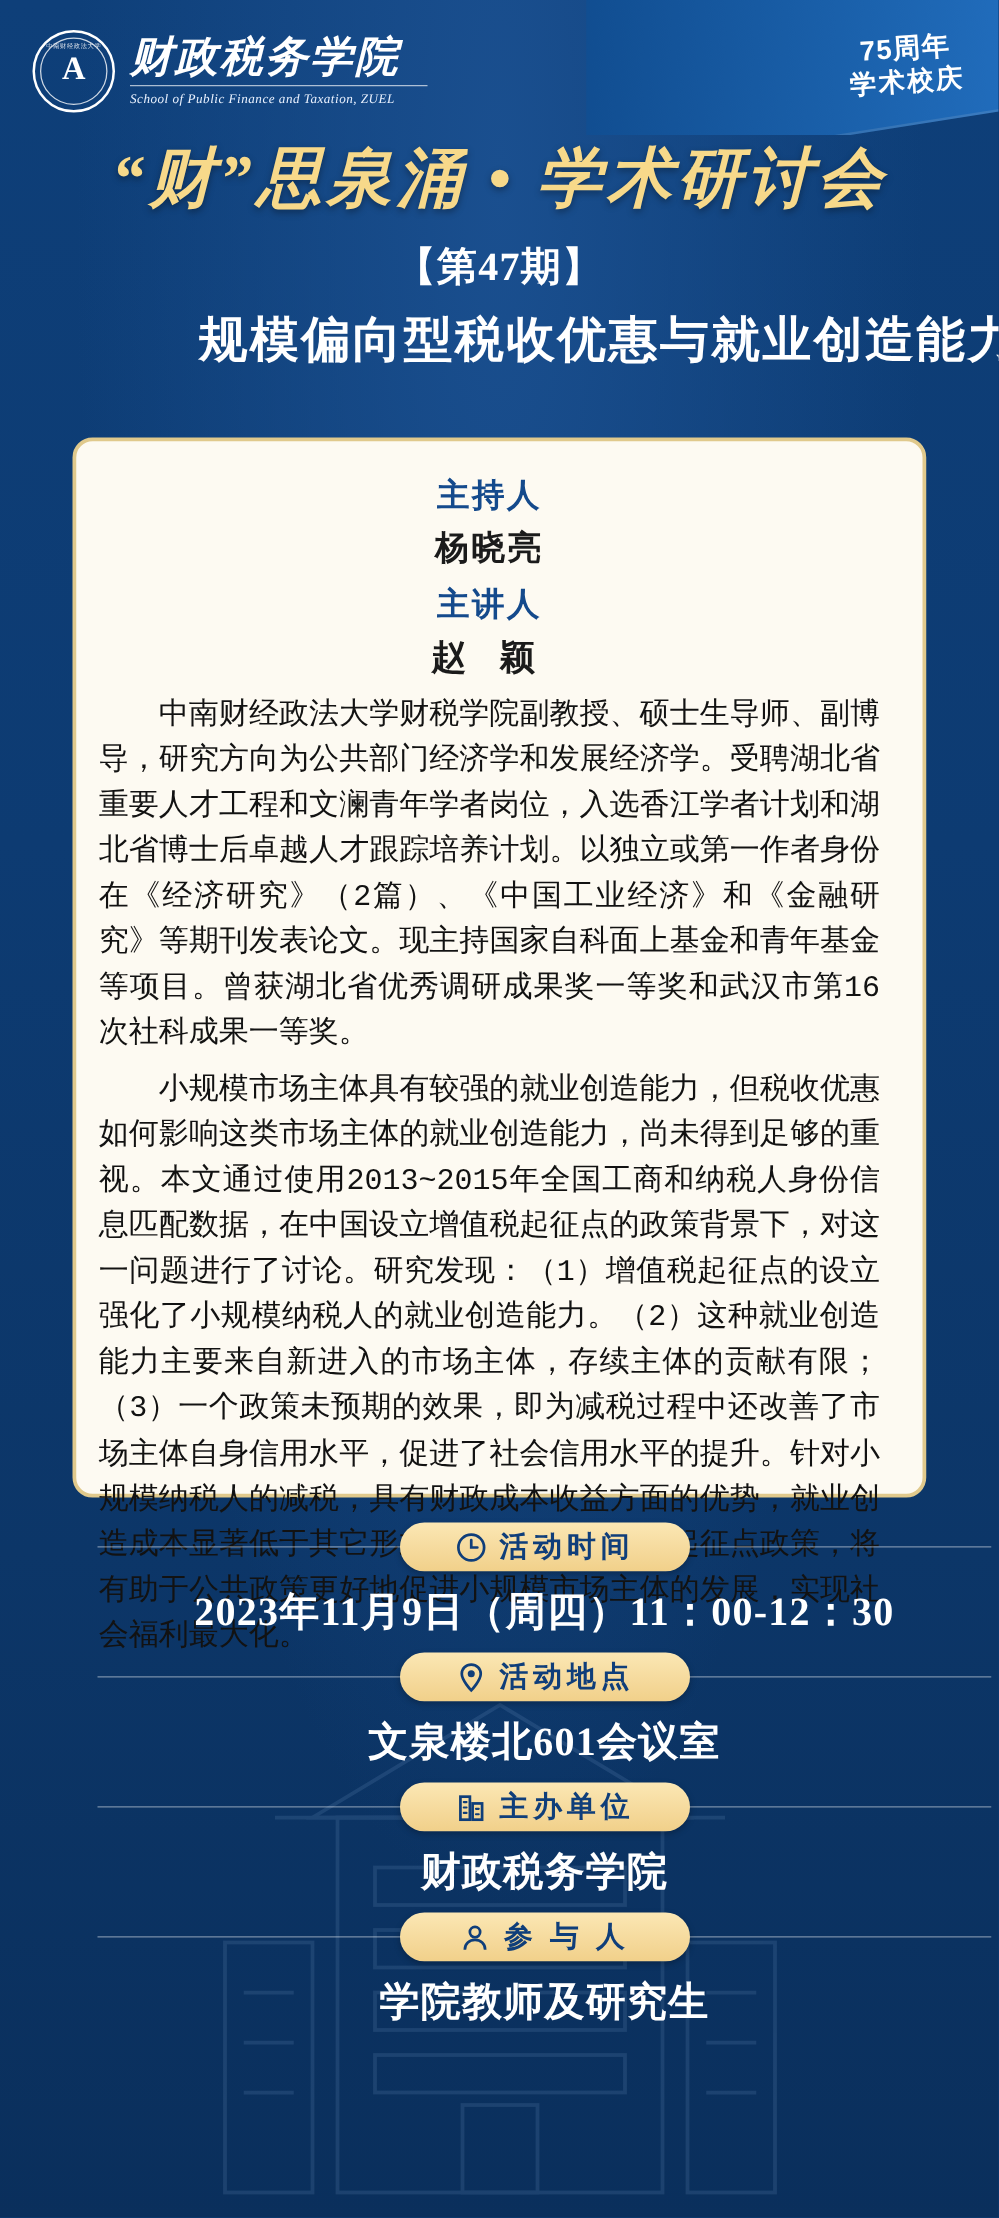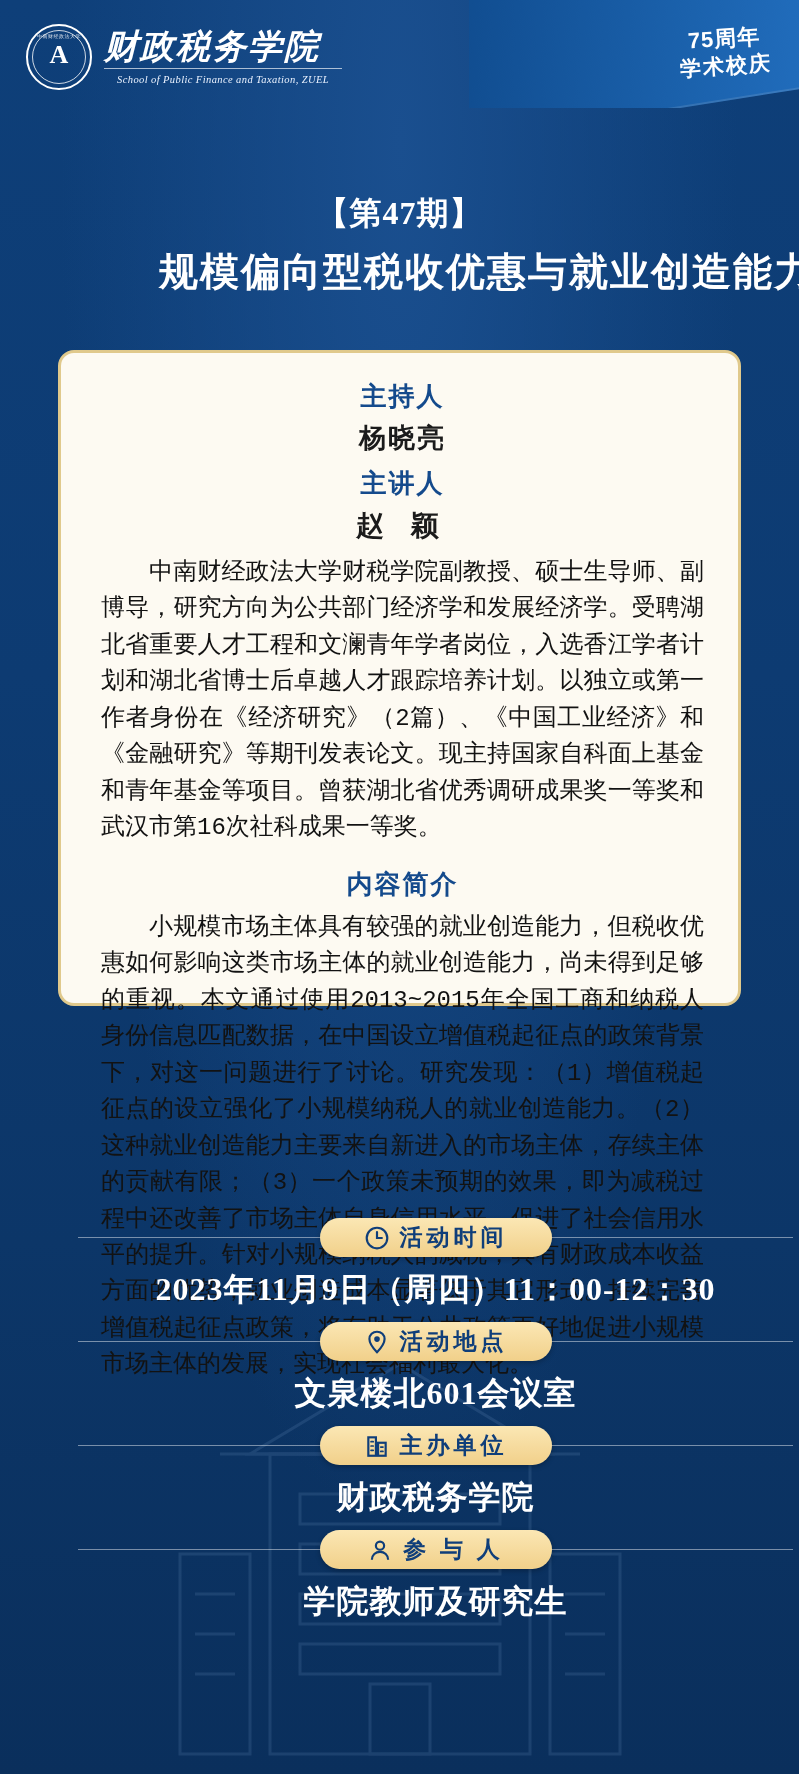--- a/index.html
+++ b/index.html
@@ -128,21 +128,20 @@
     white-space: nowrap;
   }
   .logo-en {
     margin-top: 5px;
     font-size: 10.5px;
     letter-spacing: 0.4px;
     font-family: "Liberation Serif", serif;
     font-style: italic;
     color: #eaf2ff;
     white-space: nowrap;
-    text-align: center;
   }
   .logo-text .rule {
     margin-top: 3px;
     width: 238px;
     height: 1px;
     background: rgba(255,255,255,0.65);
   }
 
   
   .series-title {
@@ -185,26 +184,26 @@
     font-family: "Liberation Serif", serif;
     white-space: nowrap;
   }
 
   
   .card {
     position: absolute;
     top: 350px;
     left: 58px;
     width: 683px;
-    height: 656px;
+    height: 848px;
     background: #fdfaf2;
     border: 3px solid #e0c98c;
     border-radius: 16px;
     box-sizing: border-box;
-    padding: 22px 34px 20px 40px;
+    padding: 22px 34px 20px 18px;
   }
   .sec-head {
     text-align: center;
     color: #144a8c;
     font-size: 26px;
     font-weight: bold;
     letter-spacing: 2px;
     margin: 4px 0 4px 0;
     font-family: "Liberation Serif", serif;
   }
@@ -327,30 +326,30 @@
       <div class="mini">中南财经政法大学</div>
       <div class="a">A</div>
     </div>
     <div class="logo-text">
       <div class="logo-cn">财政税务学院</div>
       <div class="rule"></div>
       <div class="logo-en">School of Public Finance and Taxation, ZUEL</div>
     </div>
   </div>
 
+  <div class="series-title">“财”思泉涌 • 学术研讨会</div>
   <div class="issue">【第47期】</div>
   <div class="topic">规模偏向型税收优惠与就业创造能力</div>
 
   <div class="card">
     <div class="sec-head">主持人</div>
     <div class="sec-name">杨晓亮</div>
     <div class="sec-head">主讲人</div>
     <div class="sec-name speaker">赵 颖</div>
     <p class="body-text">中南财经政法大学财税学院副教授、硕士生导师、副博导，研究方向为公共部门经济学和发展经济学。受聘湖北省重要人才工程和文澜青年学者岗位，入选香江学者计划和湖北省博士后卓越人才跟踪培养计划。以独立或第一作者身份在《经济研究》（2篇）、《中国工业经济》和《金融研究》等期刊发表论文。现主持国家自科面上基金和青年基金等项目。曾获湖北省优秀调研成果奖一等奖和武汉市第16次社科成果一等奖。</p>
-    <div class="sec-head intro">内容简介</div>
     <p class="body-text">小规模市场主体具有较强的就业创造能力，但税收优惠如何影响这类市场主体的就业创造能力，尚未得到足够的重视。本文通过使用2013~2015年全国工商和纳税人身份信息匹配数据，在中国设立增值税起征点的政策背景下，对这一问题进行了讨论。研究发现：（1）增值税起征点的设立强化了小规模纳税人的就业创造能力。（2）这种就业创造能力主要来自新进入的市场主体，存续主体的贡献有限；（3）一个政策未预期的效果，即为减税过程中还改善了市场主体自身信用水平，促进了社会信用水平的提升。针对小规模纳税人的减税，具有财政成本收益方面的优势，就业创造成本显著低于其它形式。持续完善增值税起征点政策，将有助于公共政策更好地促进小规模市场主体的发展，实现社会福利最大化。</p>
   </div>
 
   <div class="info-wrap">
 
     <div class="info-block">
       <div class="info-line"></div>
       <div class="pill">
         <svg class="ic" viewBox="0 0 24 24">
           <circle cx="12" cy="12" r="9.5" fill="none" stroke="#0f3e7a" stroke-width="2"></circle>

